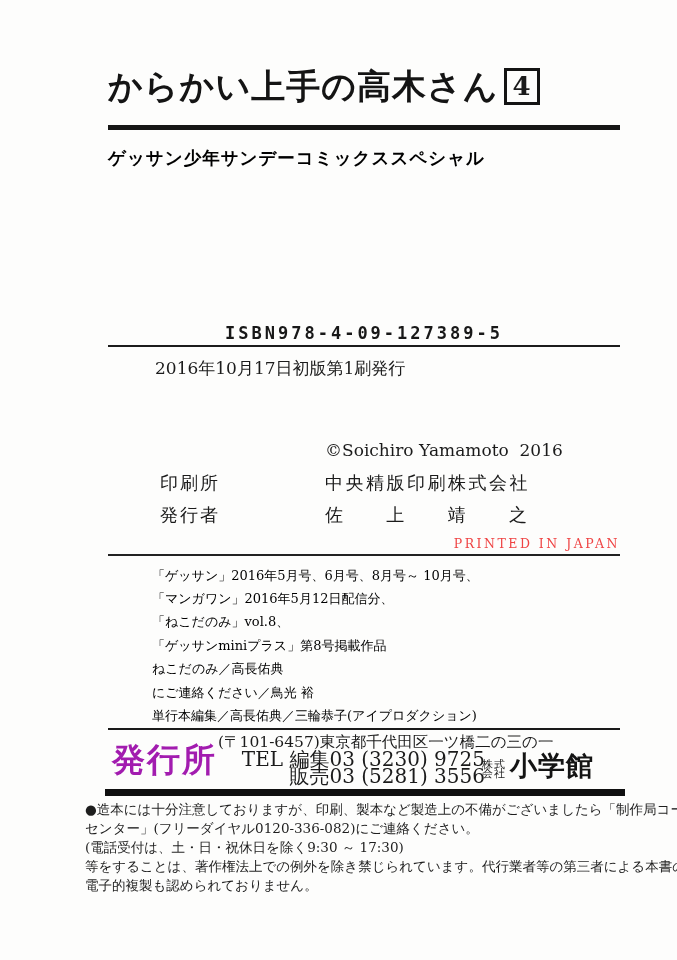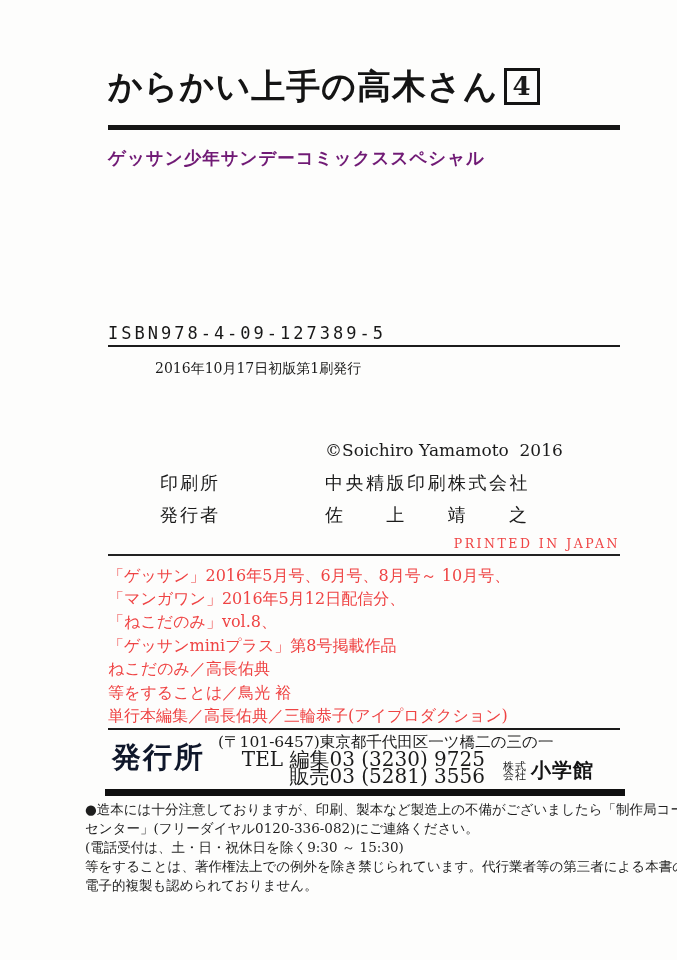--- a/index.html
+++ b/index.html
@@ -24,33 +24,33 @@
     display:inline-block;
     border:3px solid #141414;
     font-family:"DejaVu Serif","Liberation Serif",serif;
     font-weight:bold;font-size:26px;line-height:1;
     padding:2px 6px 3px 6px;margin-left:5px;vertical-align:3px;
   }
   .title-rule{height:5px;background:#161616;margin-top:12px;}
   .series-label{
     margin-top:16px;
     font-family:"Liberation Sans","DejaVu Sans",sans-serif;
-    font-weight:bold;font-size:17.5px;letter-spacing:1px;color:#701a75;
+    font-weight:bold;font-size:17.5px;letter-spacing:1px;color:#000000;
   }
 
   
   .isbn-block{margin-top:152px;}
   .isbn{
-    text-align:left;
+    text-align:center;
     font-family:"DejaVu Sans Mono","Liberation Mono",monospace;
-    font-weight:400;font-size:17px;letter-spacing:3px;
+    font-weight:700;font-size:17px;letter-spacing:3px;
     line-height:22px;color:#181818;
   }
   .isbn-rule{height:2px;background:#1c1c1c;margin-top:1px;}
-  .edition-date{margin-top:10px;margin-left:47px;font-size:14px;line-height:22px;}
+  .edition-date{margin-top:10px;margin-left:47px;font-size:17px;line-height:22px;}
 
   
   .credits{margin-top:60px;}
   .credit-row{margin-left:52px;line-height:22px;margin-bottom:10px;white-space:nowrap;}
   .credit-label{
     display:inline-block;width:58px;
     text-align:justify;text-align-last:justify;
     font-size:18px;vertical-align:bottom;
   }
   .credit-value{display:inline-block;margin-left:107px;font-size:18px;vertical-align:bottom;}
@@ -58,42 +58,42 @@
   .printer-name{letter-spacing:2.5px;}
   .copyright-row{margin-left:217px;line-height:22px;margin-bottom:10px;}
   .copyright{font-size:17px;white-space:pre;}
   .printed-in-japan{
     text-align:right;font-size:12.5px;letter-spacing:2.5px;line-height:16px;color:#ef4444;
   }
   .thin-rule{height:1.5px;background:#222;margin-top:2px;}
 
   
   .serialization{margin-top:8px;}
-  .ser-line{font-size:16px;line-height:23.4px;white-space:nowrap;color:#ef4444;}
+  .ser-line{font-size:13px;line-height:23.4px;white-space:nowrap;color:#000000;margin-left:44px;}
   .mid-rule{height:2px;background:#1a1a1a;margin-top:1px;}
 
   
   .publisher{position:relative;height:57px;}
   .publisher-label{
     position:absolute;left:4px;top:8px;
     font-family:"Liberation Sans","DejaVu Sans",sans-serif;
-    font-weight:bold;font-size:29px;letter-spacing:2px;color:#0f172a;
+    font-weight:bold;font-size:33px;letter-spacing:2px;color:#a21caf;
   }
   .publisher-info{position:absolute;left:110px;top:3px;width:267px;}
   .pub-address{font-size:15.5px;line-height:18px;white-space:nowrap;}
   .pub-tel{font-size:20px;line-height:16.5px;text-align:right;white-space:nowrap;}
   .company{position:absolute;right:26px;bottom:3px;white-space:nowrap;}
   .company-type{
     display:inline-block;vertical-align:-2px;margin-right:4px;
     font-size:11px;line-height:9px;letter-spacing:1px;color:#222;
   }
   .company-name{
     display:inline-block;
     font-family:"Liberation Sans","DejaVu Sans",sans-serif;
-    font-weight:bold;font-size:20px;letter-spacing:1px;color:#141414;
+    font-weight:bold;font-size:27px;letter-spacing:1px;color:#141414;
   }
 
   
   .thick-bar{height:7px;background:#101010;margin-top:2px;margin-left:-3px;width:520px;}
   .legal{margin-left:-23px;margin-top:4px;width:560px;}
   .legal-line{font-size:13.5px;line-height:18.8px;white-space:nowrap;color:#1e1e1e;}
 </style>
 </head>
 <body>
 
@@ -125,40 +125,40 @@
       <div class="printed-in-japan">PRINTED IN JAPAN</div>
     </div>
     <div class="thin-rule"></div>
 
     <div class="serialization">
       <div class="ser-line">「ゲッサン」2016年5月号、6月号、8月号～ 10月号、</div>
       <div class="ser-line">「マンガワン」2016年5月12日配信分、</div>
       <div class="ser-line">「ねこだのみ」vol.8、</div>
       <div class="ser-line">「ゲッサンminiプラス」第8号掲載作品</div>
       <div class="ser-line">ねこだのみ／高長佑典</div>
-      <div class="ser-line">等をすることは／鳥光 裕</div>
+      <div class="ser-line">にご連絡ください／鳥光 裕</div>
       <div class="ser-line">単行本編集／高長佑典／三輪恭子(アイプロダクション)</div>
     </div>
     <div class="mid-rule"></div>
 
     <div class="publisher">
       <div class="publisher-label">発行所</div>
       <div class="publisher-info">
         <div class="pub-address">(〒101-6457)東京都千代田区一ツ橋二の三の一</div>
         <div class="pub-tel">TEL 編集03 (3230) 9725</div>
         <div class="pub-tel">販売03 (5281) 3556</div>
       </div>
       <div class="company">
         <span class="company-type"><span>株式</span><br><span>会社</span></span><span class="company-name">小学館</span>
       </div>
     </div>
 
     <div class="thick-bar"></div>
     <div class="legal">
       <div class="legal-line">●造本には十分注意しておりますが、印刷、製本など製造上の不備がございましたら「制作局コール</div>
       <div class="legal-line">センター」(フリーダイヤル0120-336-082)にご連絡ください。</div>
-      <div class="legal-line">(電話受付は、土・日・祝休日を除く9:30 ～ 15:30)</div>
+      <div class="legal-line">(電話受付は、土・日・祝休日を除く9:30 ～ 17:30)</div>
       <div class="legal-line">等をすることは、著作権法上での例外を除き禁じられています。代行業者等の第三者による本書の</div>
       <div class="legal-line">電子的複製も認められておりません。</div>
     </div>
 
   </div>
 </div>
 
 </body></html>

